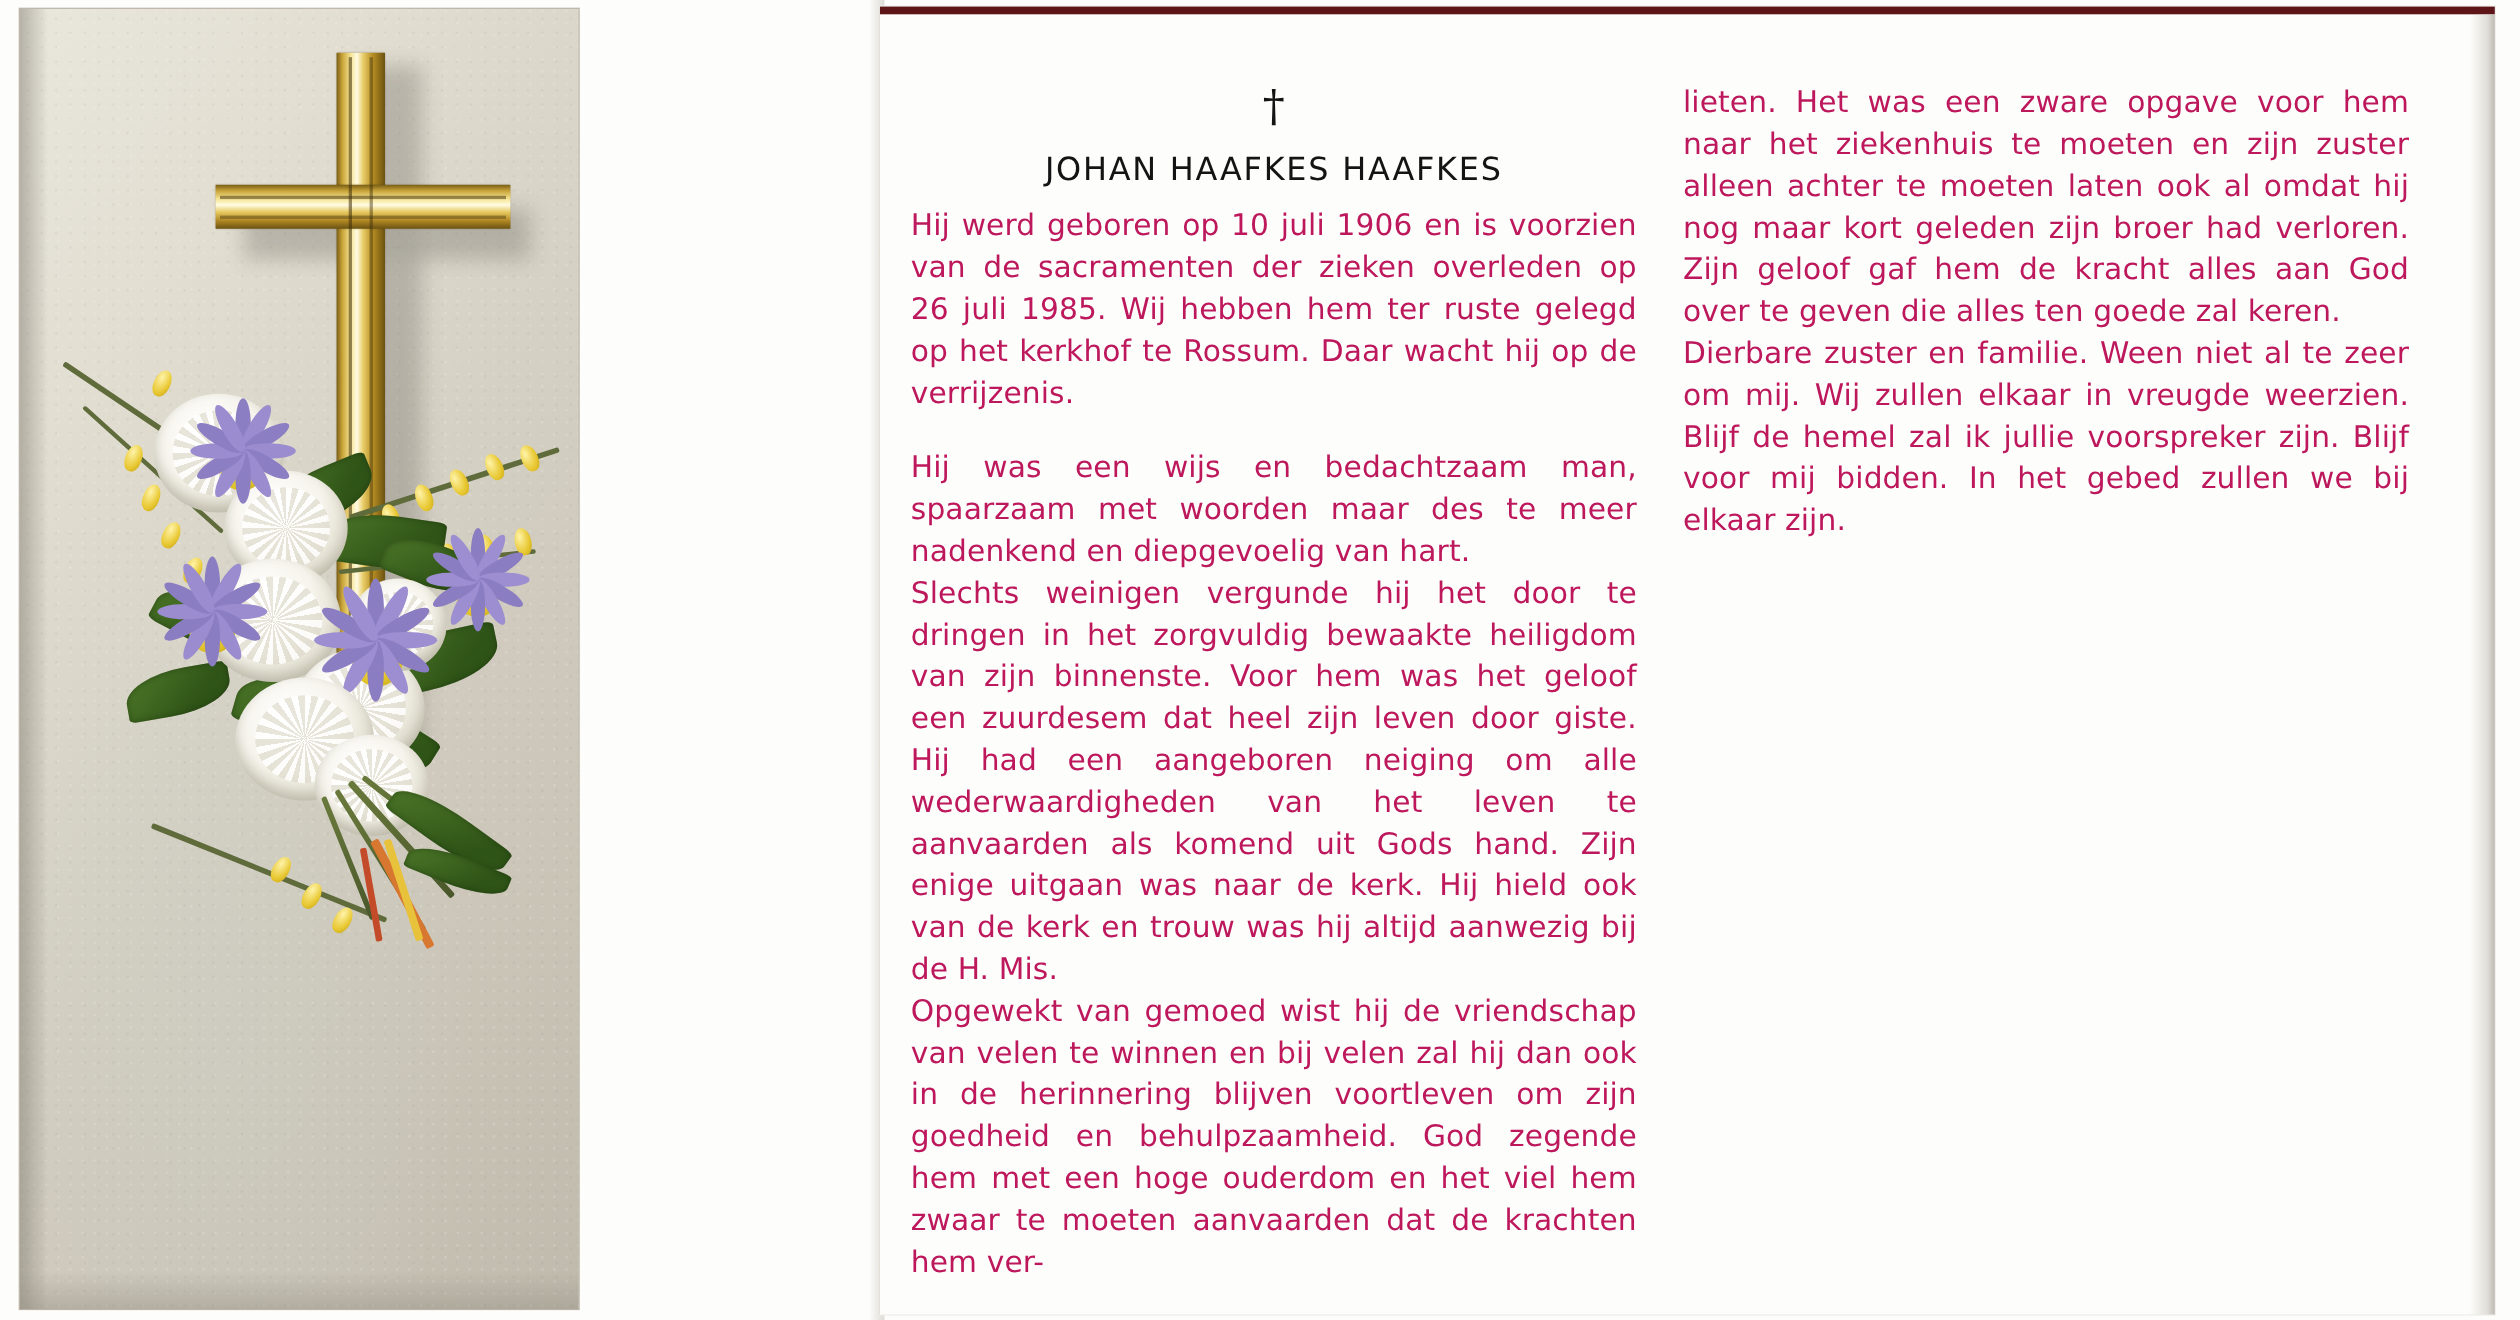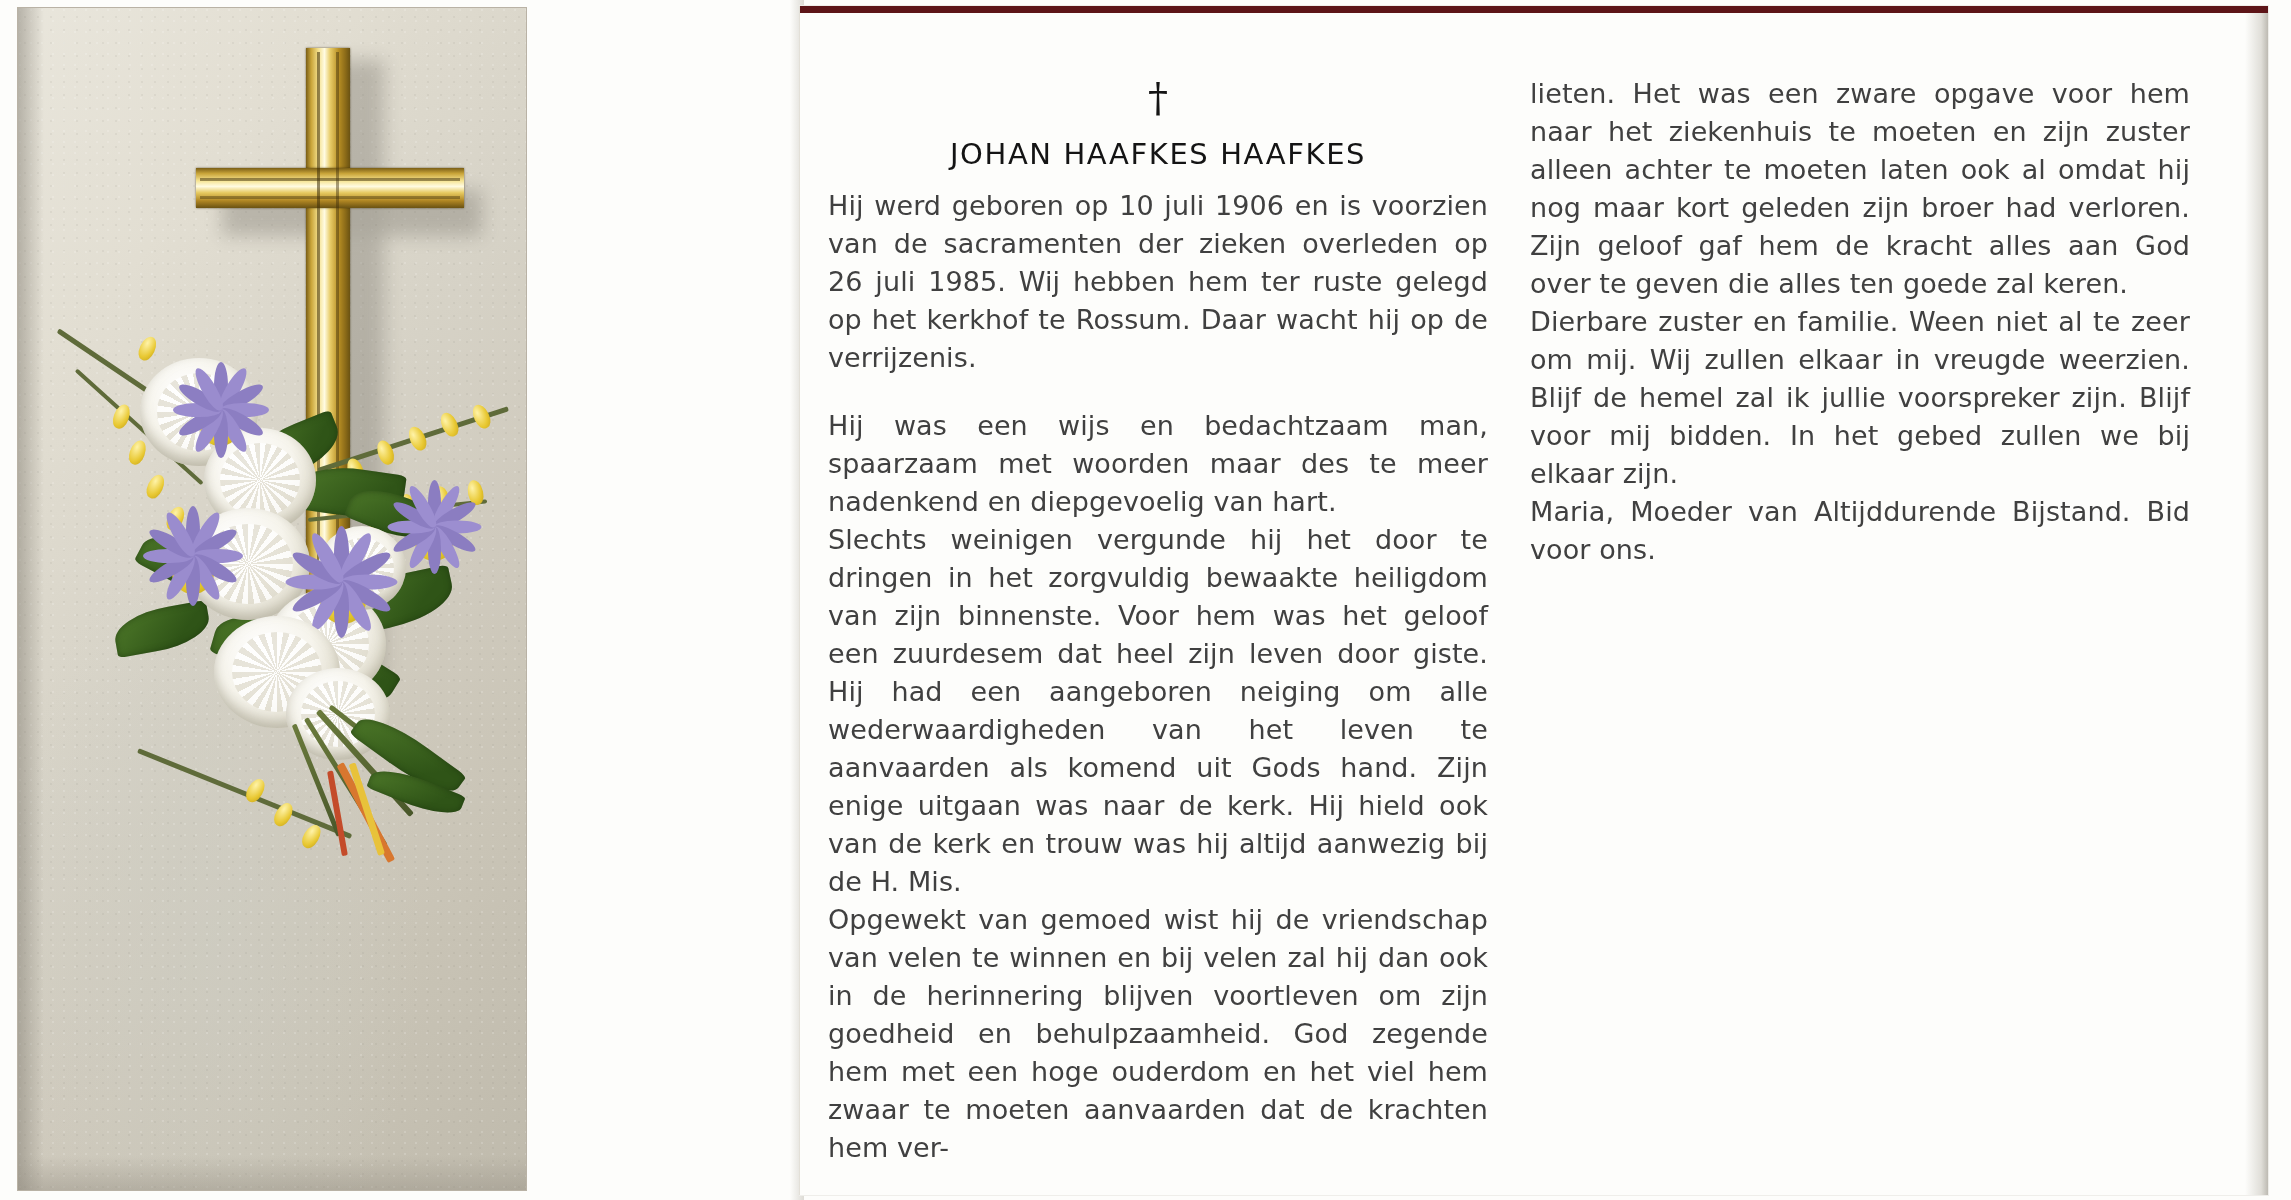--- a/index.html
+++ b/index.html
@@ -215,21 +215,21 @@
     font-size: 29px;
     letter-spacing: 1.6px;
     margin: 0 0 16px 0;
     color: #141414;
   }
   p.body {
     margin: 0 0 0 0;
     font-size: 27px;
     line-height: 38px;
     text-align: justify;
-    color: #404040;
+    color: #be185d;
     letter-spacing: .1px;
   }
   p.body + p.body { margin-top: 0; }
   .gap { height: 30px; }
   .thanks {
     position: absolute;
     left: 730px;
     top: 930px;
     width: 660px;
   }
@@ -416,21 +416,20 @@
         <p class="body">Hij werd geboren op 10 juli 1906 en is voorzien van de sacramenten der zieken overleden op 26 juli 1985. Wij hebben hem ter ruste gelegd op het kerkhof te Rossum. Daar wacht hij op de verrijzenis.</p>
         <div class="gap"></div>
         <p class="body">Hij was een wijs en bedachtzaam man, spaarzaam met woorden maar des te meer nadenkend en diepgevoelig van hart.</p>
         <p class="body">Slechts weinigen vergunde hij het door te dringen in het zorgvuldig bewaakte heiligdom van zijn binnenste. Voor hem was het geloof een zuurdesem dat heel zijn leven door giste. Hij had een aangeboren neiging om alle wederwaardigheden van het leven te aanvaarden als komend uit Gods hand. Zijn enige uitgaan was naar de kerk. Hij hield ook van de kerk en trouw was hij altijd aanwezig bij de H. Mis.</p>
         <p class="body">Opgewekt van gemoed wist hij de vriendschap van velen te winnen en bij velen zal hij dan ook in de herinnering blijven voortleven om zijn goedheid en behulpzaamheid. God zegende hem met een hoge ouderdom en het viel hem zwaar te moeten aanvaarden dat de krachten hem ver-</p>
       </div>
 
       <div class="col col-right">
         <p class="body">lieten. Het was een zware opgave voor hem naar het ziekenhuis te moeten en zijn zuster alleen achter te moeten laten ook al omdat hij nog maar kort geleden zijn broer had verloren. Zijn geloof gaf hem de kracht alles aan God over te geven die alles ten goede zal keren.</p>
         <p class="body">Dierbare zuster en familie. Ween niet al te zeer om mij. Wij zullen elkaar in vreugde weerzien. Blijf de hemel zal ik jullie voorspreker zijn. Blijf voor mij bidden. In het gebed zullen we bij elkaar zijn.</p>
-        <p class="body">Maria, Moeder van Altijddurende Bijstand. Bid voor ons.</p>
       </div>
 
 
       <div class="memo-right-edge"></div>
     </div>
   </div>
 
 </div>
 
 </body></html>

